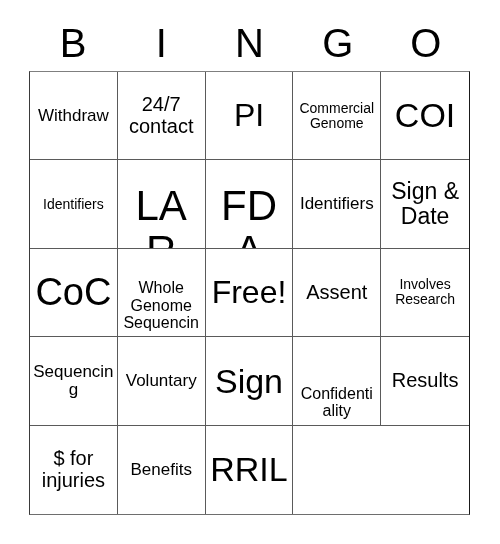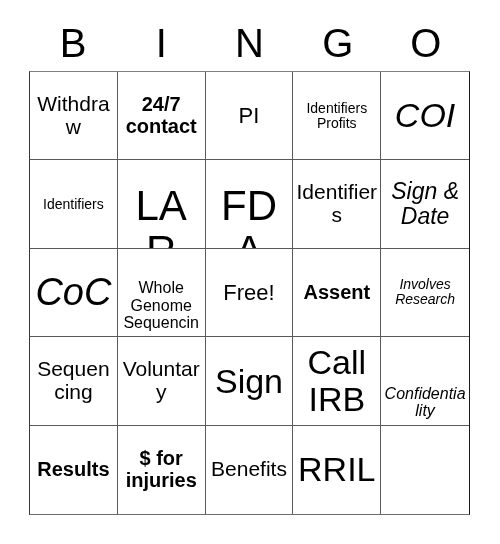--- a/index.html
+++ b/index.html
@@ -66,42 +66,42 @@
     box-sizing: border-box;
     border-right: 1px solid #5a5a5a;
     border-bottom: 1px solid #5a5a5a;
     display: flex;
     align-items: center;
     justify-content: center;
     padding: 2px 3px;
     background: #ffffff;
     overflow: hidden;
   }
-  .bingo-cell:nth-child(5n) { border-right: none; font-style: italic; }
+  .bingo-cell:nth-child(5n) { border-right: none; }
   .bingo-cell:nth-child(n+21) { border-bottom: none; }
 
   .cell-text {
     display: block;
     width: 100%;
     text-align: center;
     color: #000000;
     line-height: 1.08;
     word-wrap: break-word;
     user-select: none;
   }
 
   
   .sz-xs  { font-size: 16px; margin-top: 43px; }
   .sz-s   { font-size: 14px; }
-  .sz-m   { font-size: 21px; }
-  .sz-ml  { font-size: 20px; font-weight: bold; }
+  .sz-m   { font-size: 17px; }
+  .sz-ml  { font-size: 20px; }
   .sz-l   { font-size: 23px; }
-  .sz-xl  { font-size: 22px; }
+  .sz-xl  { font-size: 32px; }
   .sz-xxl { font-size: 34px; }
-  .sz-3xl { font-size: 38px; font-style: italic; }
+  .sz-3xl { font-size: 38px; }
   .sz-4xl { font-size: 42px; margin-top: 48px; }
 </style>
 </head>
 <body>
 
 <div id="bingo-card" style="background: rgb(255, 255, 255);">
 
   <div id="bingo-header">
     <div class="header-letter">B</div>
     <div class="header-letter">I</div>
@@ -114,21 +114,21 @@
     <div class="bingo-cell">
         <span class="cell-text sz-m">Withdraw</span>
       </div>
     <div class="bingo-cell">
         <span class="cell-text sz-ml">24/7 contact</span>
       </div>
     <div class="bingo-cell">
         <span class="cell-text sz-xl">PI</span>
       </div>
     <div class="bingo-cell">
-        <span class="cell-text sz-s">Identifiers Profits</span>
+        <span class="cell-text sz-s">Commercial Genome</span>
       </div>
     <div class="bingo-cell">
         <span class="cell-text sz-xxl">COI</span>
       </div>
 
     <div class="bingo-cell">
         <span class="cell-text sz-s">Identifiers</span>
       </div>
     <div class="bingo-cell">
         <span class="cell-text sz-4xl">LAR</span>
@@ -161,23 +161,20 @@
 
     <div class="bingo-cell">
         <span class="cell-text sz-m">Sequencing</span>
       </div>
     <div class="bingo-cell">
         <span class="cell-text sz-m">Voluntary</span>
       </div>
     <div class="bingo-cell">
         <span class="cell-text sz-xxl">Sign</span>
       </div>
-    <div class="bingo-cell">
-        <span class="cell-text sz-xxl">Call IRB</span>
-      </div>
 
     <div class="bingo-cell">
         <span class="cell-text sz-xs">Confidentiality</span>
       </div>
     <div class="bingo-cell">
         <span class="cell-text sz-ml">Results</span>
       </div>
     <div class="bingo-cell">
         <span class="cell-text sz-ml">$ for injuries</span>
       </div>

